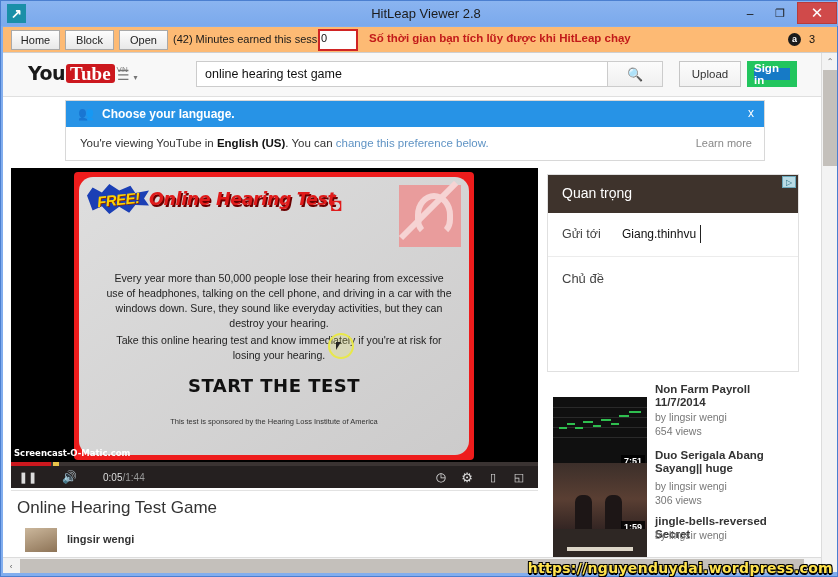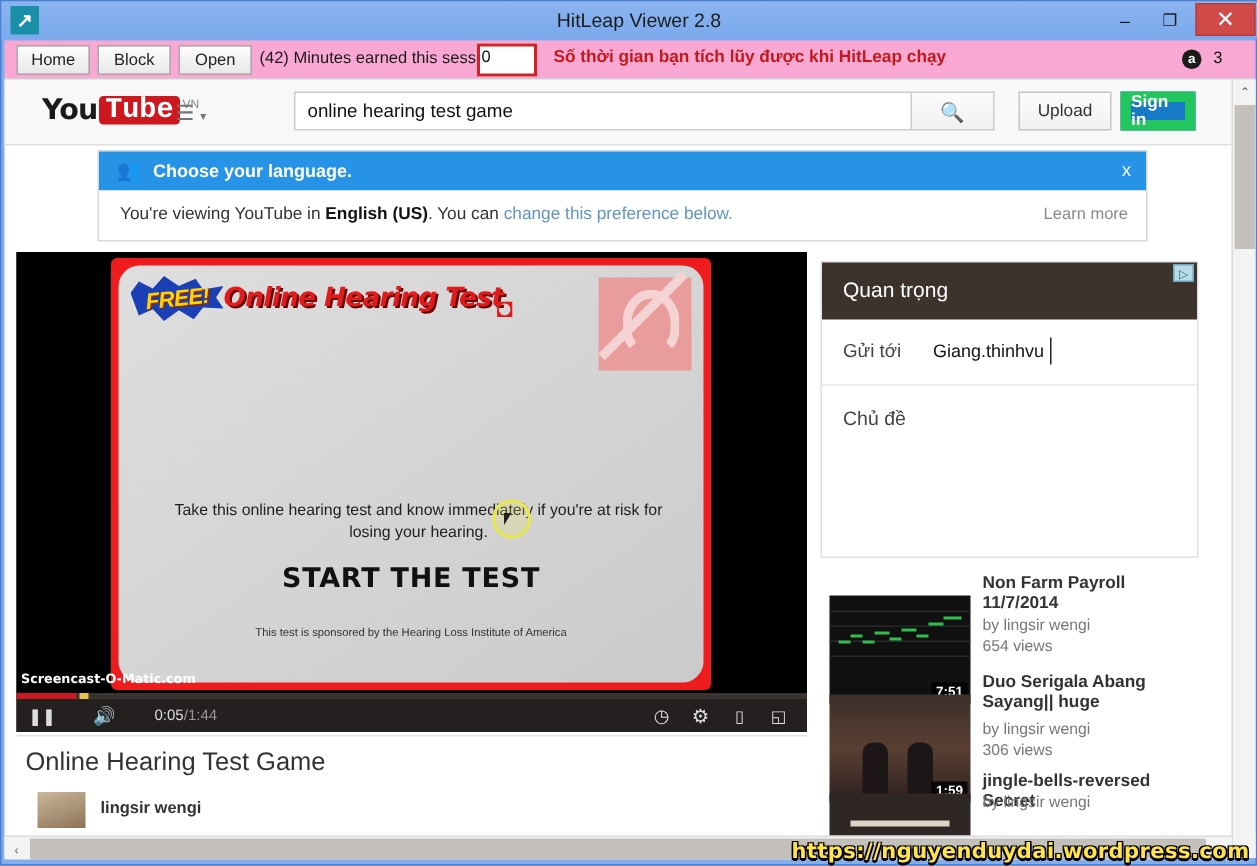--- a/index.html
+++ b/index.html
@@ -46,21 +46,21 @@
   #btn-min  { right: 74px; width: 30px; }
   #btn-max  { right: 44px; width: 30px; font-size: 11px; }
   #btn-close{ right: 2px;  width: 40px; height: 22px; top:1px;
               background: #d04a4a; color: #fff; font-size: 15px;
               border: 1px solid #b83b3b; }
 
   
   #hl-toolbar {
     position: absolute; left: 2px; top: 26px;
     width: 834px; height: 26px;
-    background: #f9a8d4;
+    background: #fdba74;
     border-bottom: 1px solid #cfcfcf;
   }
   .hl-btn {
     position: absolute; top: 3px; height: 20px;
     background: linear-gradient(#fdfdfd, #e8e8e8);
     border: 1px solid #a9a9a9;
     font-size: 11px; color: #222;
     display: flex; align-items: center; justify-content: center;
     cursor: default;
   }
@@ -120,21 +120,21 @@
   #yt-logo-you {
     font-size: 19px; font-weight: bold; color: #1a1a1a;
     letter-spacing: -0.5px; line-height: 1;
     font-family: "DejaVu Sans", sans-serif;
   }
   #yt-logo-tube {
     background: #cc181e; color: #fff;
     font-size: 19px; font-weight: bold;
     padding: 0 4px; margin-left: 1px; line-height: 1;
     border-radius: 3px;
-    font-family: Liberation Mono, monospace;
+    font-family: Liberation Serif, serif;
   }
   #yt-logo-cc {
     font-size: 8px; color: #888; margin-left: 2px; margin-top: 1px;
   }
   #yt-guide {
     position: absolute; left: 114px; top: 14px;
     font-size: 14px; color: #767676; letter-spacing: 0px;
   }
   #yt-search-box {
     position: absolute; left: 193px; top: 8px;
@@ -617,20 +617,21 @@
           <div id="poster-border">
             <div id="poster-card">
 
               <div id="poster-free">
                 <span>FREE!</span>
               </div>
               <div id="poster-title">Online Hearing Test</div>
               <div id="poster-waves">◘</div>
               <div id="poster-earicon"></div>
 
+              <div id="poster-body">Every year more than 50,000 people lose their hearing from excessive use of headphones, talking on the cell phone, and driving in a car with the windows down. Sure, they sound like everyday activities, but they can destroy your hearing.</div>
               <div id="poster-body2">Take this online hearing test and know immediately if you're at risk for losing your hearing.</div>
               <div id="poster-sponsor">This test is sponsored by the Hearing Loss Institute of America</div>
               <div id="poster-cta">START THE TEST</div>
             </div>
           </div>
 
           <div id="cursor-halo"></div>
           <div id="cursor-arrow"></div>
 
           <div id="som-watermark">Screencast-O-Matic.com</div>

